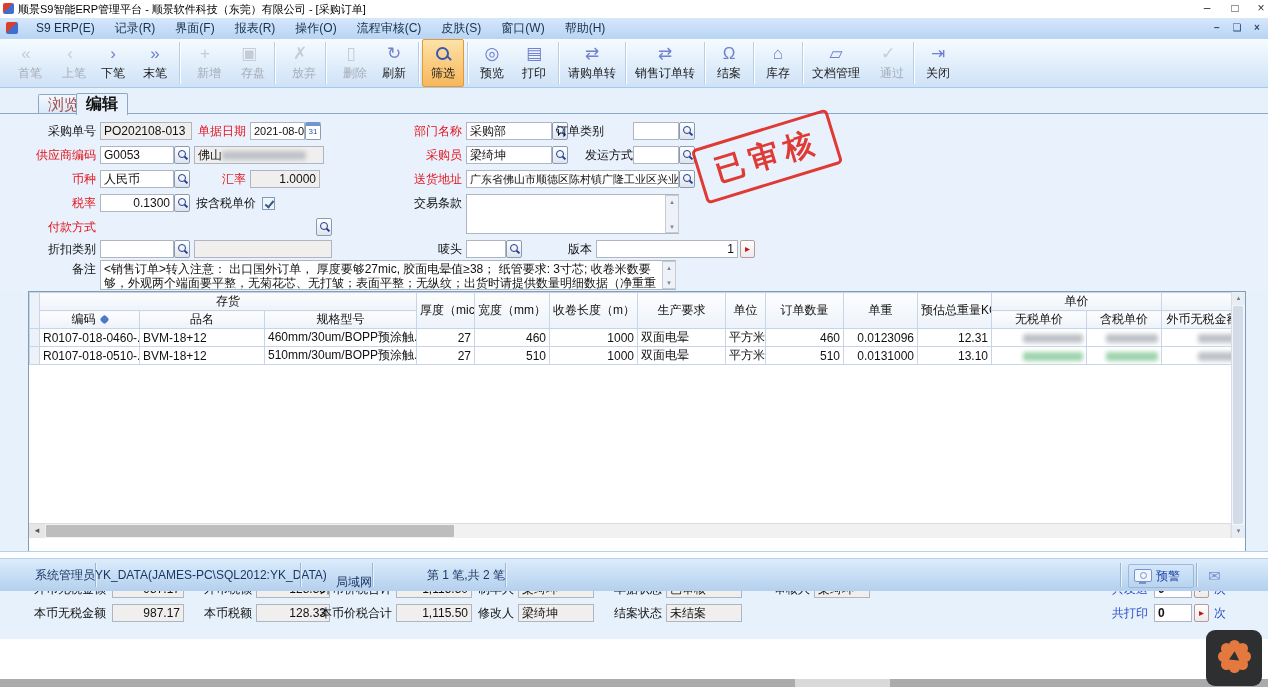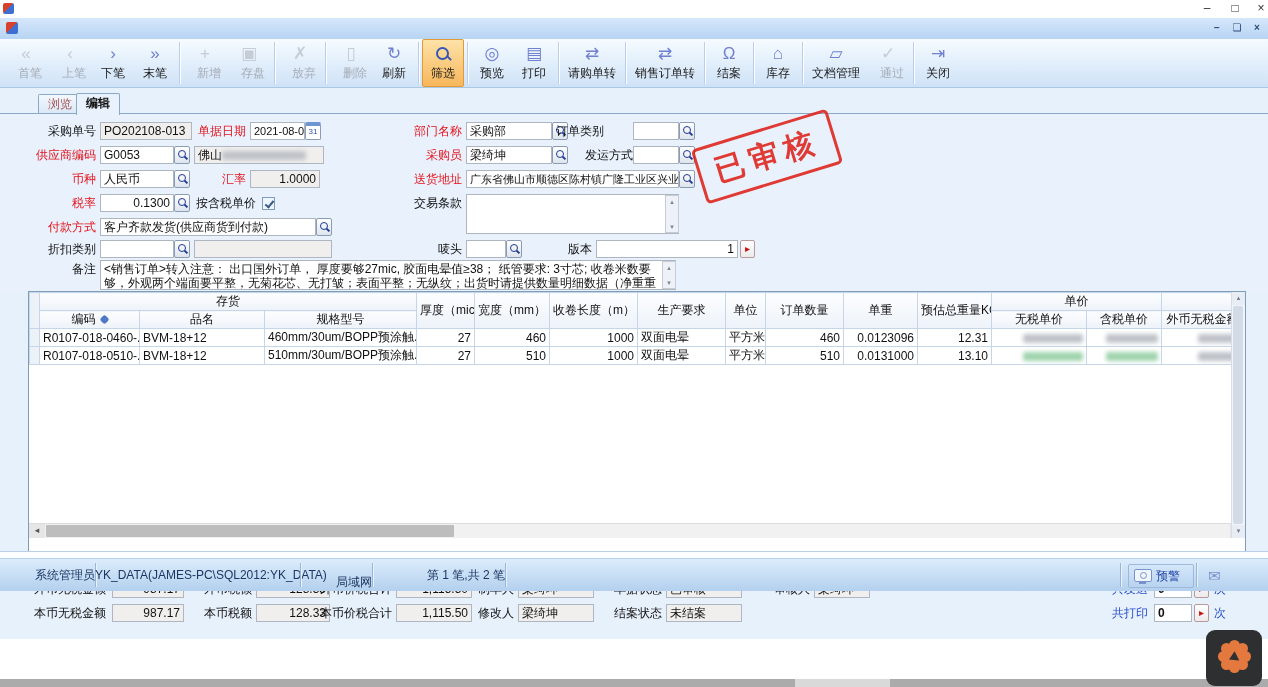--- a/index.html
+++ b/index.html
@@ -30,21 +30,21 @@
   .tb-btn.disabled .tb-ico{color:#c6ccd6;}
   .tb-btn.disabled .tb-lab{color:#a6adb8;margin-left:8px;}
   .tb-btn.active{background:linear-gradient(#fde2a8,#f7b75c);border-color:#e09a36;}
   .tb-btn.active .tb-ico{color:#5a6dc4;}
   .tb-sep{width:1px;background:#b9cfe8;margin:3px 3px;box-shadow:1px 0 0 #ffffff;}
   .magico{position:relative;width:20px;}
   .magico::before{content:"";position:absolute;left:3px;top:4px;width:9px;height:9px;border:2px solid #3555b8;border-radius:50%;}
   .magico::after{content:"";position:absolute;left:13px;top:14px;width:6px;height:2px;background:#3555b8;transform:rotate(45deg);}
   
   .client{position:absolute;left:0;top:88px;width:100%;height:551px;background:#e7f1fb;}
-  .tab{position:absolute;height:19px;line-height:19px;padding:0 9px;font-size:12px;
+  .tab{position:absolute;height:19px;line-height:19px;padding:0 9px;font-size:16px;
     border:1px solid #8aa8c8;border-bottom:none;border-radius:2px 2px 0 0;}
   .tab.inactive{left:38px;top:6px;background:linear-gradient(#f3f8fd,#d9e7f6);color:#a35252;}
   .tab.active{left:76px;top:5px;height:21px;background:#e9f2fc;font-weight:bold;z-index:3;}
   .formarea{position:absolute;left:0;top:25px;width:100%;height:178px;background:#e9f2fc;
     border-top:1px solid #8aa8c8;}
   .flbl{position:absolute;height:18px;line-height:18px;text-align:right;white-space:nowrap;}
   .req{color:#e3131c;}
   .blue{color:#2b50c8;}
   .finp{position:absolute;height:18px;line-height:16px;background:#fff;border:1px solid #aeb6c2;
     box-sizing:border-box;padding:0 3px;white-space:nowrap;overflow:hidden;}
@@ -122,27 +122,39 @@
   .rec-play{position:absolute;left:25px;top:23px;width:0;height:0;border-left:9px solid #2e2f31;
     border-top:5px solid transparent;border-bottom:5px solid transparent;transform:rotate(35deg);}
 </style>
 </head>
 <body>
 
 <div class="screen">
 
   <div class="titlebar">
     <span class="ticon"></span>
+    <span class="ttext">顺景S9智能ERP管理平台 - 顺景软件科技（东莞）有限公司 - [采购订单]</span>
     <span class="wctl" style="left:1196px;">–</span>
     <span class="wctl" style="left:1224px;">□</span>
     <span class="wctl" style="left:1250px;">×</span>
   </div>
 
   <div class="menubar">
     <span class="mb-ico"></span>
+    <span class="mb-items" id="mbitems">
+        <span class="mb-item">S9 ERP(E)</span>
+        <span class="mb-item">记录(R)</span>
+        <span class="mb-item">界面(F)</span>
+        <span class="mb-item">报表(R)</span>
+        <span class="mb-item">操作(O)</span>
+        <span class="mb-item">流程审核(C)</span>
+        <span class="mb-item">皮肤(S)</span>
+        <span class="mb-item">窗口(W)</span>
+        <span class="mb-item">帮助(H)</span>
+      </span>
     <span class="mdi" style="left:1208px;">−</span>
     <span class="mdi" style="left:1228px;">❏</span>
     <span class="mdi" style="left:1248px;">×</span>
   </div>
 
   <div class="toolbar" id="toolbar">
       <div class="tb-btn disabled">
         <span class="tb-ico">«</span>
         <span class="tb-lab">首笔</span>
       </div>
@@ -275,21 +287,20 @@
       <span class="flbl" style="left:196px;top:80px;width:62px;text-align:left;">按含税单价</span>
       <div class="cbox" style="left:262px;top:83px;"></div>
       <span class="flbl" style="left:390px;top:80px;width:72px;">交易条款</span>
       <div class="ftxt" style="left:466px;top:80px;width:213px;height:40px;"></div>
       <div class="mini-sb" style="left:665px;top:81px;height:38px;">
           <span style="top:1px;">▴</span>
           <span style="bottom:1px;">▾</span>
         </div>
 
       <span class="flbl req" style="left:10px;top:104px;width:86px;">付款方式</span>
-      <div class="finp" style="left:100px;top:104px;width:216px;">客户齐款发货(供应商货到付款)</div>
       <div class="lkbtn" style="left:316px;top:104px;"></div>
 
       <span class="flbl" style="left:10px;top:126px;width:86px;">折扣类别</span>
       <div class="finp" style="left:100px;top:126px;width:74px;"></div>
       <div class="lkbtn" style="left:174px;top:126px;"></div>
       <div class="finp ro" style="left:194px;top:126px;width:138px;"></div>
       <span class="flbl" style="left:418px;top:126px;width:44px;">唛头</span>
       <div class="finp" style="left:466px;top:126px;width:40px;"></div>
       <div class="lkbtn" style="left:506px;top:126px;"></div>
       <span class="flbl" style="left:548px;top:126px;width:44px;">版本</span>

